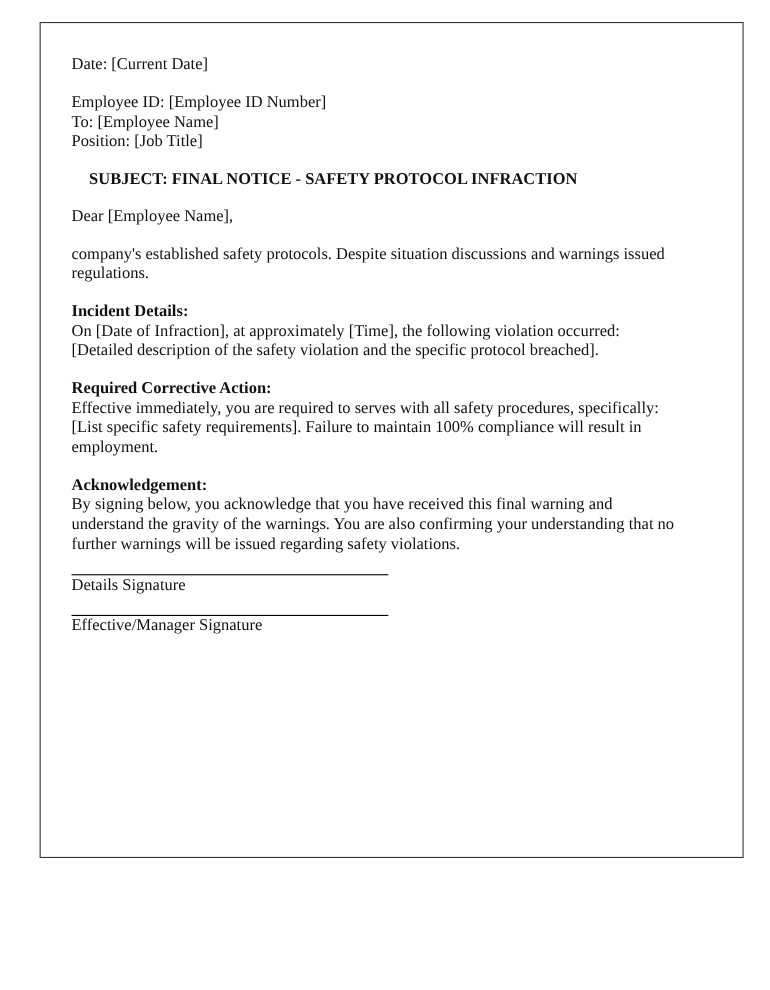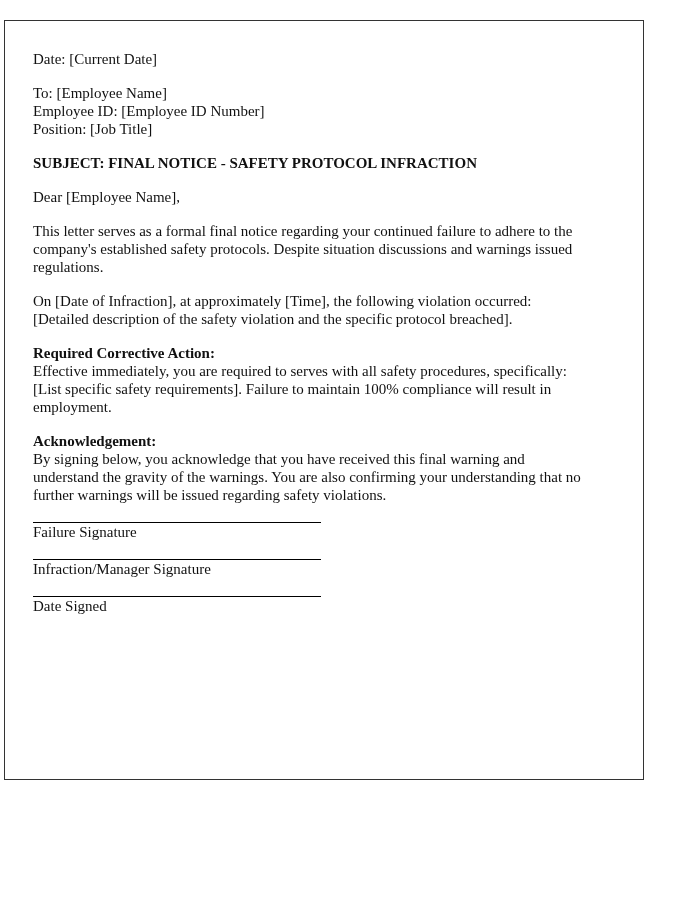--- a/index.html
+++ b/index.html
@@ -11,37 +11,37 @@
       width: 700px;
       height: 900px;
       position: relative;
       font-family: "Liberation Serif", "DejaVu Serif", serif;
       color: #111111;
       font-size: 15px;
       line-height: 18px;
     }
     .letter {
       position: absolute;
-      left: 4px;
+      left: 36px;
       top: 20px;
       width: 640px;
       height: 760px;
       border: 1px solid #333333;
       box-sizing: border-box;
       padding: 29px 28px 0 28px;
     }
     .para {
       margin: 0 0 16px 0;
     }
     .line {
       display: block;
     }
     .subject {
       font-weight: bold;
-      margin: 0 0 16px 0;
+      margin: 0 0 16px 16px;
     }
     .section-heading {
       font-weight: bold;
       display: block;
     }
     .sig-block {
       margin-top: 0;
     }
     .sig {
       width: 288px;
@@ -60,36 +60,36 @@
 </head>
 <body>
 
 <div class="letter">
 
   <p class="para">
     <span class="line">Date: [Current Date]</span>
   </p>
 
   <p class="para">
+    <span class="line">Employee ID: [Employee ID Number]</span>
     <span class="line">To: [Employee Name]</span>
-    <span class="line">Employee ID: [Employee ID Number]</span>
     <span class="line">Position: [Job Title]</span>
   </p>
 
   <p class="subject">SUBJECT: FINAL NOTICE - SAFETY PROTOCOL INFRACTION</p>
 
   <p class="para">Dear [Employee Name],</p>
 
   <p class="para">
-    <span class="line">This letter serves as a formal final notice regarding your continued failure to adhere to the</span>
     <span class="line">company's established safety protocols. Despite situation discussions and warnings issued</span>
     <span class="line">regulations.</span>
   </p>
 
   <div class="para">
+    <span class="section-heading">Incident Details:</span>
     <span class="line">On [Date of Infraction], at approximately [Time], the following violation occurred:</span>
     <span class="line">[Detailed description of the safety violation and the specific protocol breached].</span>
   </div>
 
   <div class="para">
     <span class="section-heading">Required Corrective Action:</span>
     <span class="line">Effective immediately, you are required to serves with all safety procedures, specifically:</span>
     <span class="line">[List specific safety requirements]. Failure to maintain 100% compliance will result in</span>
     <span class="line">employment.</span>
   </div>
@@ -97,25 +97,21 @@
   <div class="para">
     <span class="section-heading">Acknowledgement:</span>
     <span class="line">By signing below, you acknowledge that you have received this final warning and</span>
     <span class="line">understand the gravity of the warnings. You are also confirming your understanding that no</span>
     <span class="line">further warnings will be issued regarding safety violations.</span>
   </div>
 
   <div class="sig-block">
     <div class="sig">
       <div class="sig-line"></div>
-      <span class="sig-label">Failure Signature</span>
+      <span class="sig-label">Details Signature</span>
     </div>
     <div class="sig">
       <div class="sig-line"></div>
-      <span class="sig-label">Infraction/Manager Signature</span>
-    </div>
-    <div class="sig">
-      <div class="sig-line"></div>
-      <span class="sig-label">Date Signed</span>
+      <span class="sig-label">Effective/Manager Signature</span>
     </div>
   </div>
 
 </div>
 
 </body></html>

